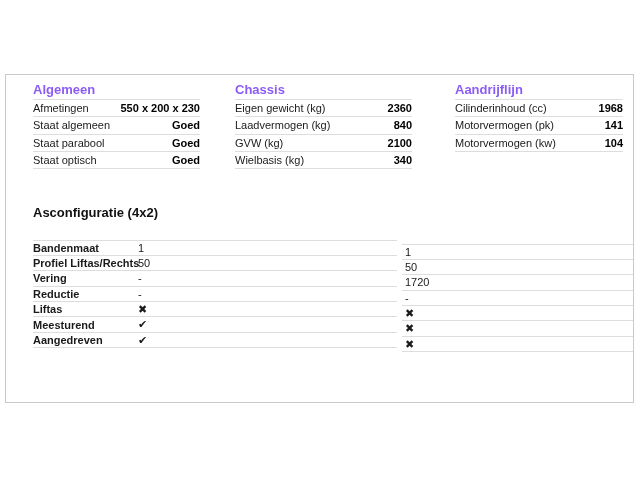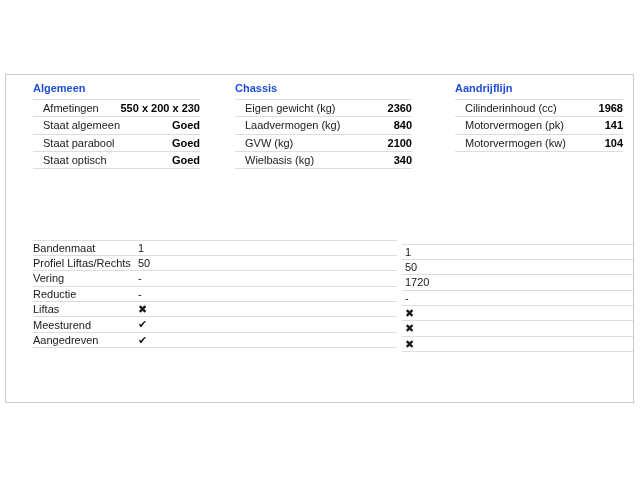--- a/index.html
+++ b/index.html
@@ -18,40 +18,40 @@
     top: 74px;
     width: 629px;
     height: 329px;
     box-sizing: border-box;
     border: 1px solid #c9c9c9;
     background: #ffffff;
   }
   .col-title {
     position: absolute;
     top: 7px;
-    font-size: 11px;
+    font-size: 13px;
     font-weight: bold;
-    color: #1d4ed8;
+    color: #8b5cf6;
     white-space: nowrap;
   }
   .spec-table {
     position: absolute;
     top: 24px;
     border-top: 1px solid #dddddd;
   }
   .spec-row {
     height: 16.3px;
     border-bottom: 1px solid #dddddd;
     display: flex;
     justify-content: space-between;
     align-items: center;
     font-size: 11px;
     white-space: nowrap;
   }
-  .spec-label { color: #1a1a1a; margin-left: 10px; }
+  .spec-label { color: #1a1a1a; }
   .spec-value { font-weight: bold; color: #000000; }
   .sec-title {
     position: absolute;
     left: 27px;
     top: 130px;
     font-size: 13px;
     font-weight: bold;
     color: #111111;
   }
   .axle-table {
@@ -59,21 +59,21 @@
     border-top: 1px solid #dddddd;
   }
   .axle-row {
     height: 14.4px;
     border-bottom: 1px solid #dddddd;
     display: flex;
     align-items: center;
     font-size: 11px;
     white-space: nowrap;
   }
-  .axle-label { width: 105px; }
+  .axle-label { width: 105px; font-weight: bold; }
   .axle-value { color: #1a1a1a; }
   .axle-table.second .axle-row { padding-left: 3px; }
 </style>
 </head>
 <body>
 
 <div class="panel">
 
   <div class="col-title" style="left:27px">Algemeen</div>
   <div class="col-title" style="left:229px">Chassis</div>
@@ -125,20 +125,21 @@
     <div class="spec-row">
       <span class="spec-label">Motorvermogen (pk)</span>
       <span class="spec-value">141</span>
     </div>
     <div class="spec-row">
       <span class="spec-label">Motorvermogen (kw)</span>
       <span class="spec-value">104</span>
     </div>
   </div>
 
+  <div class="sec-title">Asconfiguratie (4x2)</div>
 
   <div class="axle-table" style="left:27px; top:164.5px; width:364px">
     <div class="axle-row">
       <span class="axle-label">Bandenmaat</span>
       <span class="axle-value">1</span>
     </div>
     <div class="axle-row">
       <span class="axle-label">Profiel Liftas/Rechts</span>
       <span class="axle-value">50</span>
     </div>

